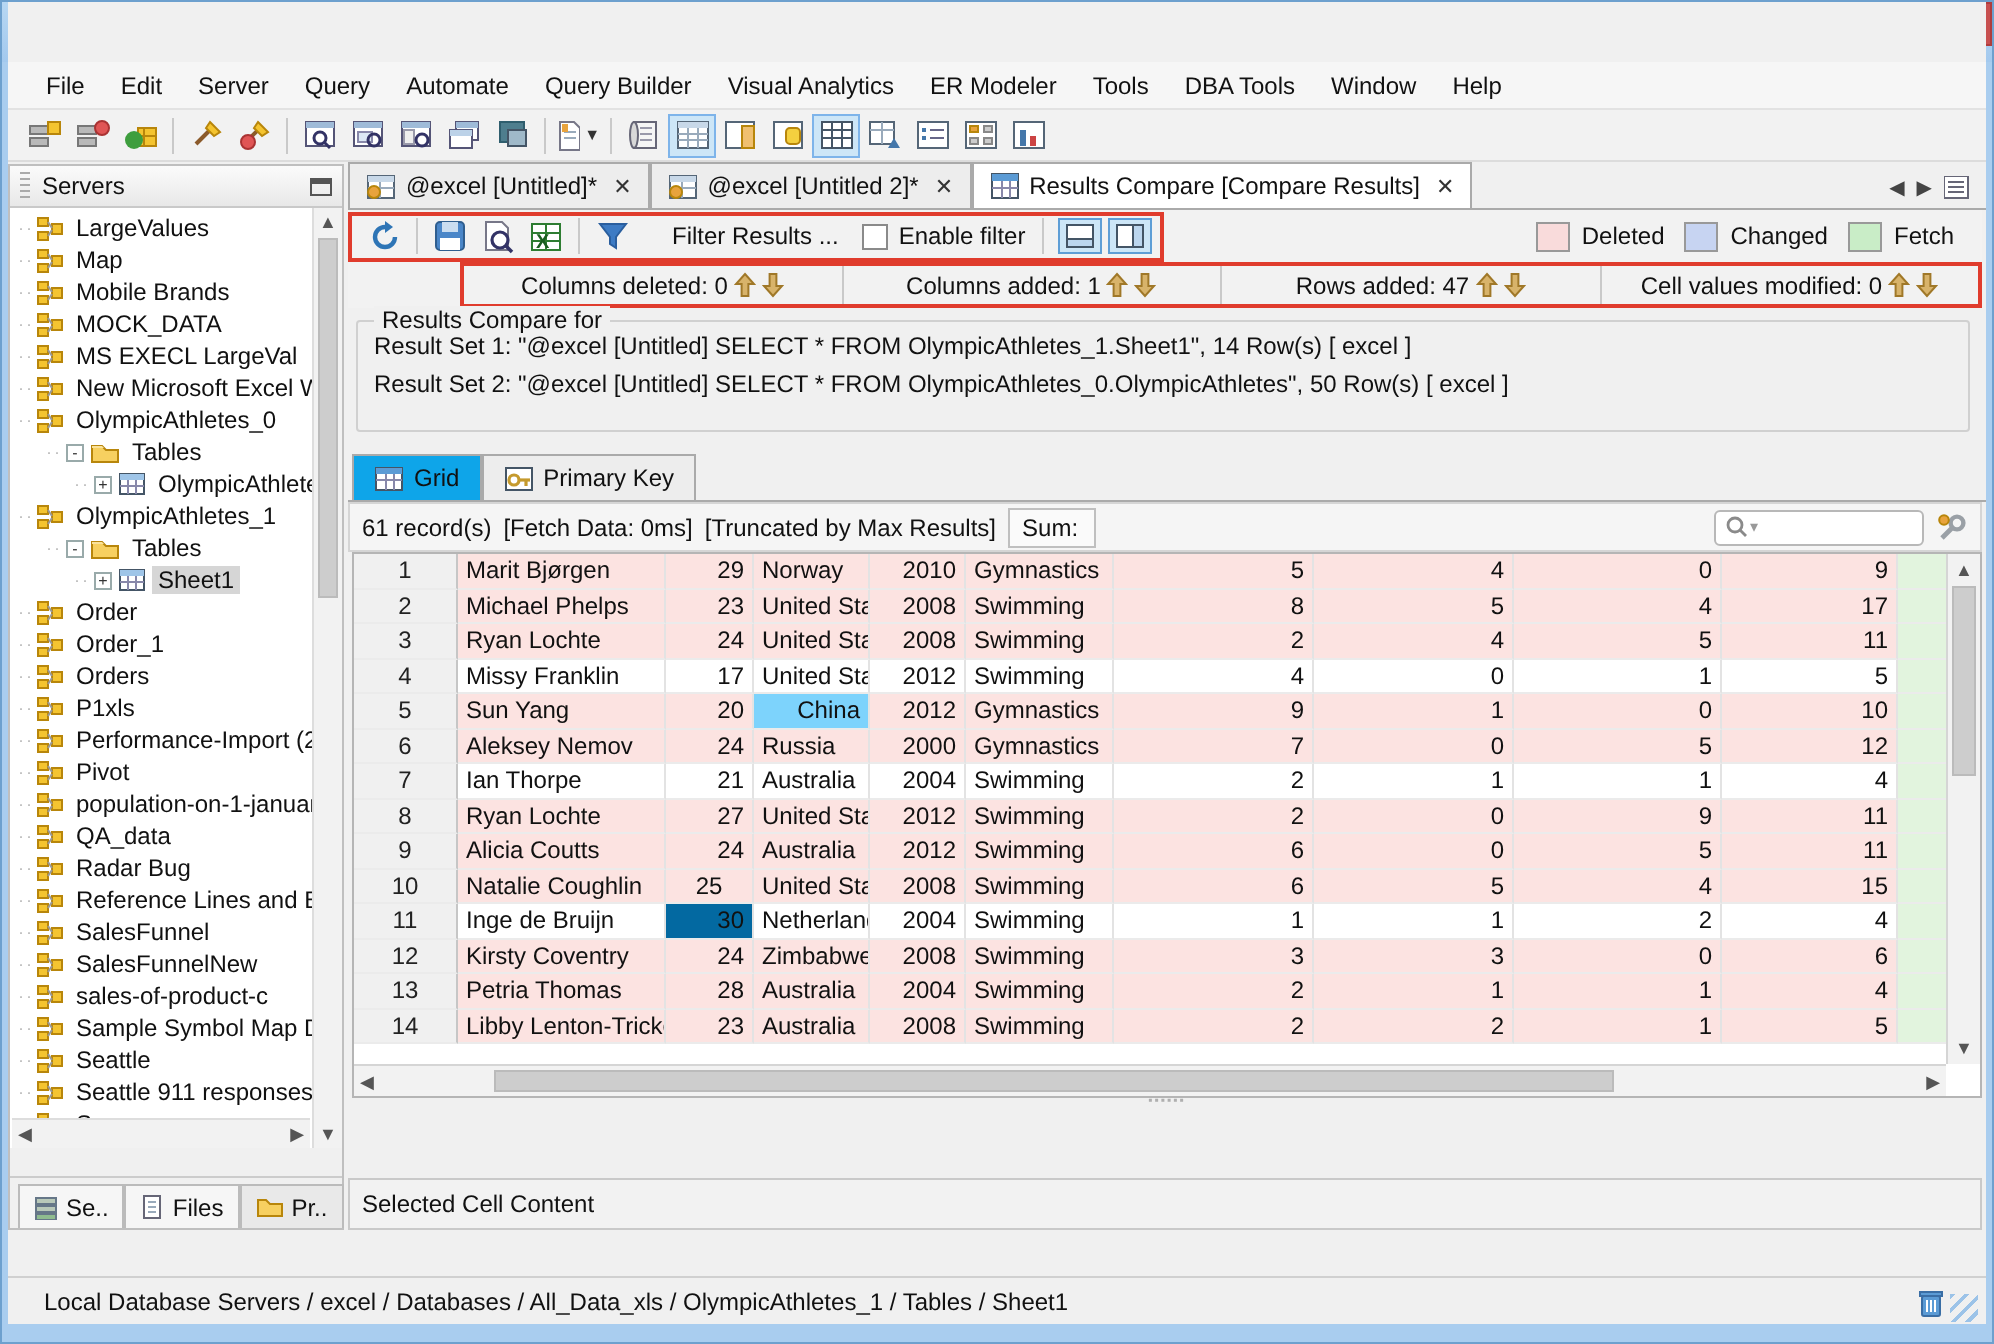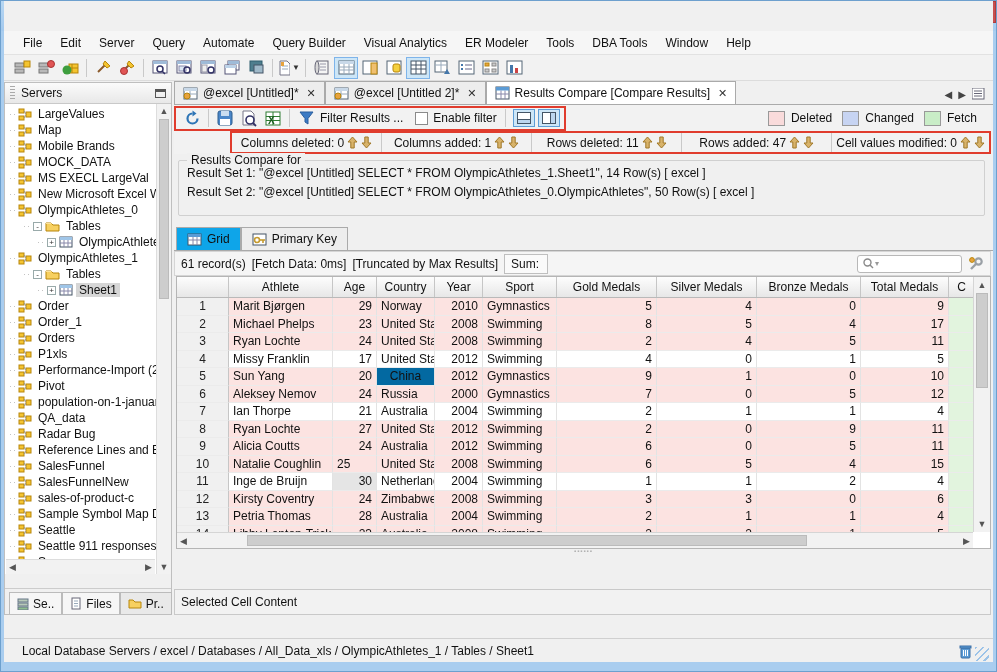--- a/index.html
+++ b/index.html
@@ -52,21 +52,21 @@
   #doctab-strip { position:absolute; left:0; right:0; top:0; height:23px; border-bottom:1px solid #AAA; display:flex; align-items:flex-end; }
   .doc-tab { display:flex; align-items:center; gap:5px; padding:3px 8px; height:23px; border:1px solid #AAA; border-bottom:none; background:#EDEDED; white-space:nowrap; }
   .doc-tab.active { background:#FFF; }
   .tab-close { font-size:11px; color:#333; margin-left:3px; }
   #tab-nav { margin-left:auto; display:flex; align-items:center; gap:6px; padding:0 8px 4px 0; color:#444; font-size:10px; }
 
   
   #cmp-toolbar { position:absolute; left:0; right:2px; top:23px; height:26px; background:#F2F2F2; display:flex; align-items:center; }
   #cmp-left { display:flex; align-items:center; height:25px; border:2px solid #E03C2D; padding:0 4px; background:#F2F2F2; }
   .cmp-btn { width:24px; height:20px; display:flex; align-items:center; justify-content:center; }
-  .cmp-label { margin:0 6px 0 2px; }
+  .cmp-label { margin:0 6px 0 18px; }
   .chk { width:13px; height:13px; border:1px solid #8A8A8A; background:#fff; margin:0 5px 0 6px; }
   .lay-btn { width:22px; height:18px; background:#CDE6F7; border:1px solid #5E9ED6; display:flex; align-items:center; justify-content:center; margin-left:3px; }
   #legend { margin-left:auto; display:flex; align-items:center; gap:10px; padding-right:14px; }
   .leg-item { display:flex; align-items:flex-start; gap:6px; }
   .swatch { width:17px; height:15px; border:1px solid #999; }
 
   
   #stats-bar { position:absolute; left:0; right:2px; top:49px; height:23px; background:#F2F2F2; display:flex; }
   #stats-spacer { width:56px; }
   #stats-row { flex:1; display:flex; border:2px solid #E03C2D; background:#F2F2F2; }
@@ -890,33 +890,20 @@
                 </svg>
               </div>
               <div>
                 <svg width="11" height="13">
                   <path d="M5.5 12 L1 7 H3.8 V1 H7.2 V7 H10 Z" fill="#D8B36A" stroke="#A07828"></path>
                 </svg>
               </div>
             </div>
             <div class="stat-seg">
               <div style="display: inline;">Columns added: 1</div>
-              <div>
-                <svg width="11" height="13">
-                  <path d="M5.5 1 L10 6 H7.2 V12 H3.8 V6 H1 Z" fill="#D8B36A" stroke="#A07828"></path>
-                </svg>
-              </div>
-              <div>
-                <svg width="11" height="13">
-                  <path d="M5.5 12 L1 7 H3.8 V1 H7.2 V7 H10 Z" fill="#D8B36A" stroke="#A07828"></path>
-                </svg>
-              </div>
-            </div>
-            <div class="stat-seg">
-              <div style="display: inline;">Rows deleted: 11</div>
               <div>
                 <svg width="11" height="13">
                   <path d="M5.5 1 L10 6 H7.2 V12 H3.8 V6 H1 Z" fill="#D8B36A" stroke="#A07828"></path>
                 </svg>
               </div>
               <div>
                 <svg width="11" height="13">
                   <path d="M5.5 12 L1 7 H3.8 V1 H7.2 V7 H10 Z" fill="#D8B36A" stroke="#A07828"></path>
                 </svg>
               </div>
@@ -999,33 +986,20 @@
           <svg width="17" height="16">
               <path d="M4 13 L9 8" stroke="#9AA0A6" stroke-width="2.4"></path>
               <circle cx="11.5" cy="5.5" r="3.2" fill="none" stroke="#9AA0A6" stroke-width="2.2"></circle>
               <circle cx="5" cy="4" r="2.4" fill="#E8A33D" stroke="#B8860B"></circle>
             </svg>
         </div>
       </div>
 
       <div id="grid">
         <div id="grid-inner">
-          <div id="grid-head">
-              <div class="hcell" style="width: 52px;"></div>
-              <div class="hcell" style="width: 104px;">Athlete</div>
-              <div class="hcell" style="width: 44px;">Age</div>
-              <div class="hcell" style="width: 58px;">Country</div>
-              <div class="hcell" style="width: 48px;">Year</div>
-              <div class="hcell" style="width: 74px;">Sport</div>
-              <div class="hcell" style="width: 100px;">Gold Medals</div>
-              <div class="hcell" style="width: 100px;">Silver Medals</div>
-              <div class="hcell" style="width: 104px;">Bronze Medals</div>
-              <div class="hcell" style="width: 88px;">Total Medals</div>
-              <div class="hcell" style="width: 26px;">C</div>
-            </div>
           <div id="grid-body">
               <div class="grow">
                 <div class="gcell rownum" style="width: 52px;">1</div>
                 <div class="gcell" style="width: 104px; background: rgb(252, 227, 225); text-align: left;">Marit Bjørgen</div>
                 <div class="gcell" style="width: 44px; background: rgb(252, 227, 225); text-align: right;">29</div>
                 <div class="gcell" style="width: 58px; background: rgb(252, 227, 225); text-align: left;">Norway</div>
                 <div class="gcell" style="width: 48px; background: rgb(252, 227, 225); text-align: right;">2010</div>
                 <div class="gcell" style="width: 74px; background: rgb(252, 227, 225); text-align: left;">Gymnastics</div>
                 <div class="gcell" style="width: 100px; background: rgb(252, 227, 225); text-align: right;">5</div>
                 <div class="gcell" style="width: 100px; background: rgb(252, 227, 225); text-align: right;">4</div>
@@ -1069,21 +1043,21 @@
                 <div class="gcell" style="width: 100px; background: rgb(255, 255, 255); text-align: right;">4</div>
                 <div class="gcell" style="width: 100px; background: rgb(255, 255, 255); text-align: right;">0</div>
                 <div class="gcell" style="width: 104px; background: rgb(255, 255, 255); text-align: right;">1</div>
                 <div class="gcell" style="width: 88px; background: rgb(255, 255, 255); text-align: right;">5</div>
                 <div class="gcell" style="width: 26px; background: rgb(226, 244, 222);"></div>
               </div>
               <div class="grow">
                 <div class="gcell rownum" style="width: 52px;">5</div>
                 <div class="gcell" style="width: 104px; background: rgb(252, 227, 225); text-align: left;">Sun Yang</div>
                 <div class="gcell" style="width: 44px; background: rgb(252, 227, 225); text-align: right;">20</div>
-                <div class="gcell" style="width: 58px; background: #0369a1; text-align: center;">China</div>
+                <div class="gcell" style="width: 58px; background: #7dd3fc; text-align: right;">China</div>
                 <div class="gcell" style="width: 48px; background: rgb(252, 227, 225); text-align: right;">2012</div>
                 <div class="gcell" style="width: 74px; background: rgb(252, 227, 225); text-align: left;">Gymnastics</div>
                 <div class="gcell" style="width: 100px; background: rgb(252, 227, 225); text-align: right;">9</div>
                 <div class="gcell" style="width: 100px; background: rgb(252, 227, 225); text-align: right;">1</div>
                 <div class="gcell" style="width: 104px; background: rgb(252, 227, 225); text-align: right;">0</div>
                 <div class="gcell" style="width: 88px; background: rgb(252, 227, 225); text-align: right;">10</div>
                 <div class="gcell" style="width: 26px; background: rgb(226, 244, 222);"></div>
               </div>
               <div class="grow">
                 <div class="gcell rownum" style="width: 52px;">6</div>
@@ -1133,34 +1107,34 @@
                 <div class="gcell" style="width: 74px; background: rgb(252, 227, 225); text-align: left;">Swimming</div>
                 <div class="gcell" style="width: 100px; background: rgb(252, 227, 225); text-align: right;">6</div>
                 <div class="gcell" style="width: 100px; background: rgb(252, 227, 225); text-align: right;">0</div>
                 <div class="gcell" style="width: 104px; background: rgb(252, 227, 225); text-align: right;">5</div>
                 <div class="gcell" style="width: 88px; background: rgb(252, 227, 225); text-align: right;">11</div>
                 <div class="gcell" style="width: 26px; background: rgb(226, 244, 222);"></div>
               </div>
               <div class="grow">
                 <div class="gcell rownum" style="width: 52px;">10</div>
                 <div class="gcell" style="width: 104px; background: rgb(252, 227, 225); text-align: left;">Natalie Coughlin</div>
-                <div class="gcell" style="width: 44px; background: rgb(252, 227, 225); text-align: left;">25</div>
+                <div class="gcell" style="width: 44px; background: rgb(252, 227, 225); text-align: center;">25</div>
                 <div class="gcell" style="width: 58px; background: rgb(252, 227, 225); text-align: left;">United States</div>
                 <div class="gcell" style="width: 48px; background: rgb(252, 227, 225); text-align: right;">2008</div>
                 <div class="gcell" style="width: 74px; background: rgb(252, 227, 225); text-align: left;">Swimming</div>
                 <div class="gcell" style="width: 100px; background: rgb(252, 227, 225); text-align: right;">6</div>
                 <div class="gcell" style="width: 100px; background: rgb(252, 227, 225); text-align: right;">5</div>
                 <div class="gcell" style="width: 104px; background: rgb(252, 227, 225); text-align: right;">4</div>
                 <div class="gcell" style="width: 88px; background: rgb(252, 227, 225); text-align: right;">15</div>
                 <div class="gcell" style="width: 26px; background: rgb(226, 244, 222);"></div>
               </div>
               <div class="grow">
                 <div class="gcell rownum" style="width: 52px;">11</div>
                 <div class="gcell" style="width: 104px; background: rgb(255, 255, 255); text-align: left;">Inge de Bruijn</div>
-                <div class="gcell" style="width: 44px; background: #e5e5e5; text-align: right;">30</div>
+                <div class="gcell" style="width: 44px; background: #0369a1; text-align: right;">30</div>
                 <div class="gcell" style="width: 58px; background: rgb(255, 255, 255); text-align: left;">Netherlands</div>
                 <div class="gcell" style="width: 48px; background: rgb(255, 255, 255); text-align: right;">2004</div>
                 <div class="gcell" style="width: 74px; background: rgb(255, 255, 255); text-align: left;">Swimming</div>
                 <div class="gcell" style="width: 100px; background: rgb(255, 255, 255); text-align: right;">1</div>
                 <div class="gcell" style="width: 100px; background: rgb(255, 255, 255); text-align: right;">1</div>
                 <div class="gcell" style="width: 104px; background: rgb(255, 255, 255); text-align: right;">2</div>
                 <div class="gcell" style="width: 88px; background: rgb(255, 255, 255); text-align: right;">4</div>
                 <div class="gcell" style="width: 26px; background: rgb(226, 244, 222);"></div>
               </div>
               <div class="grow">

